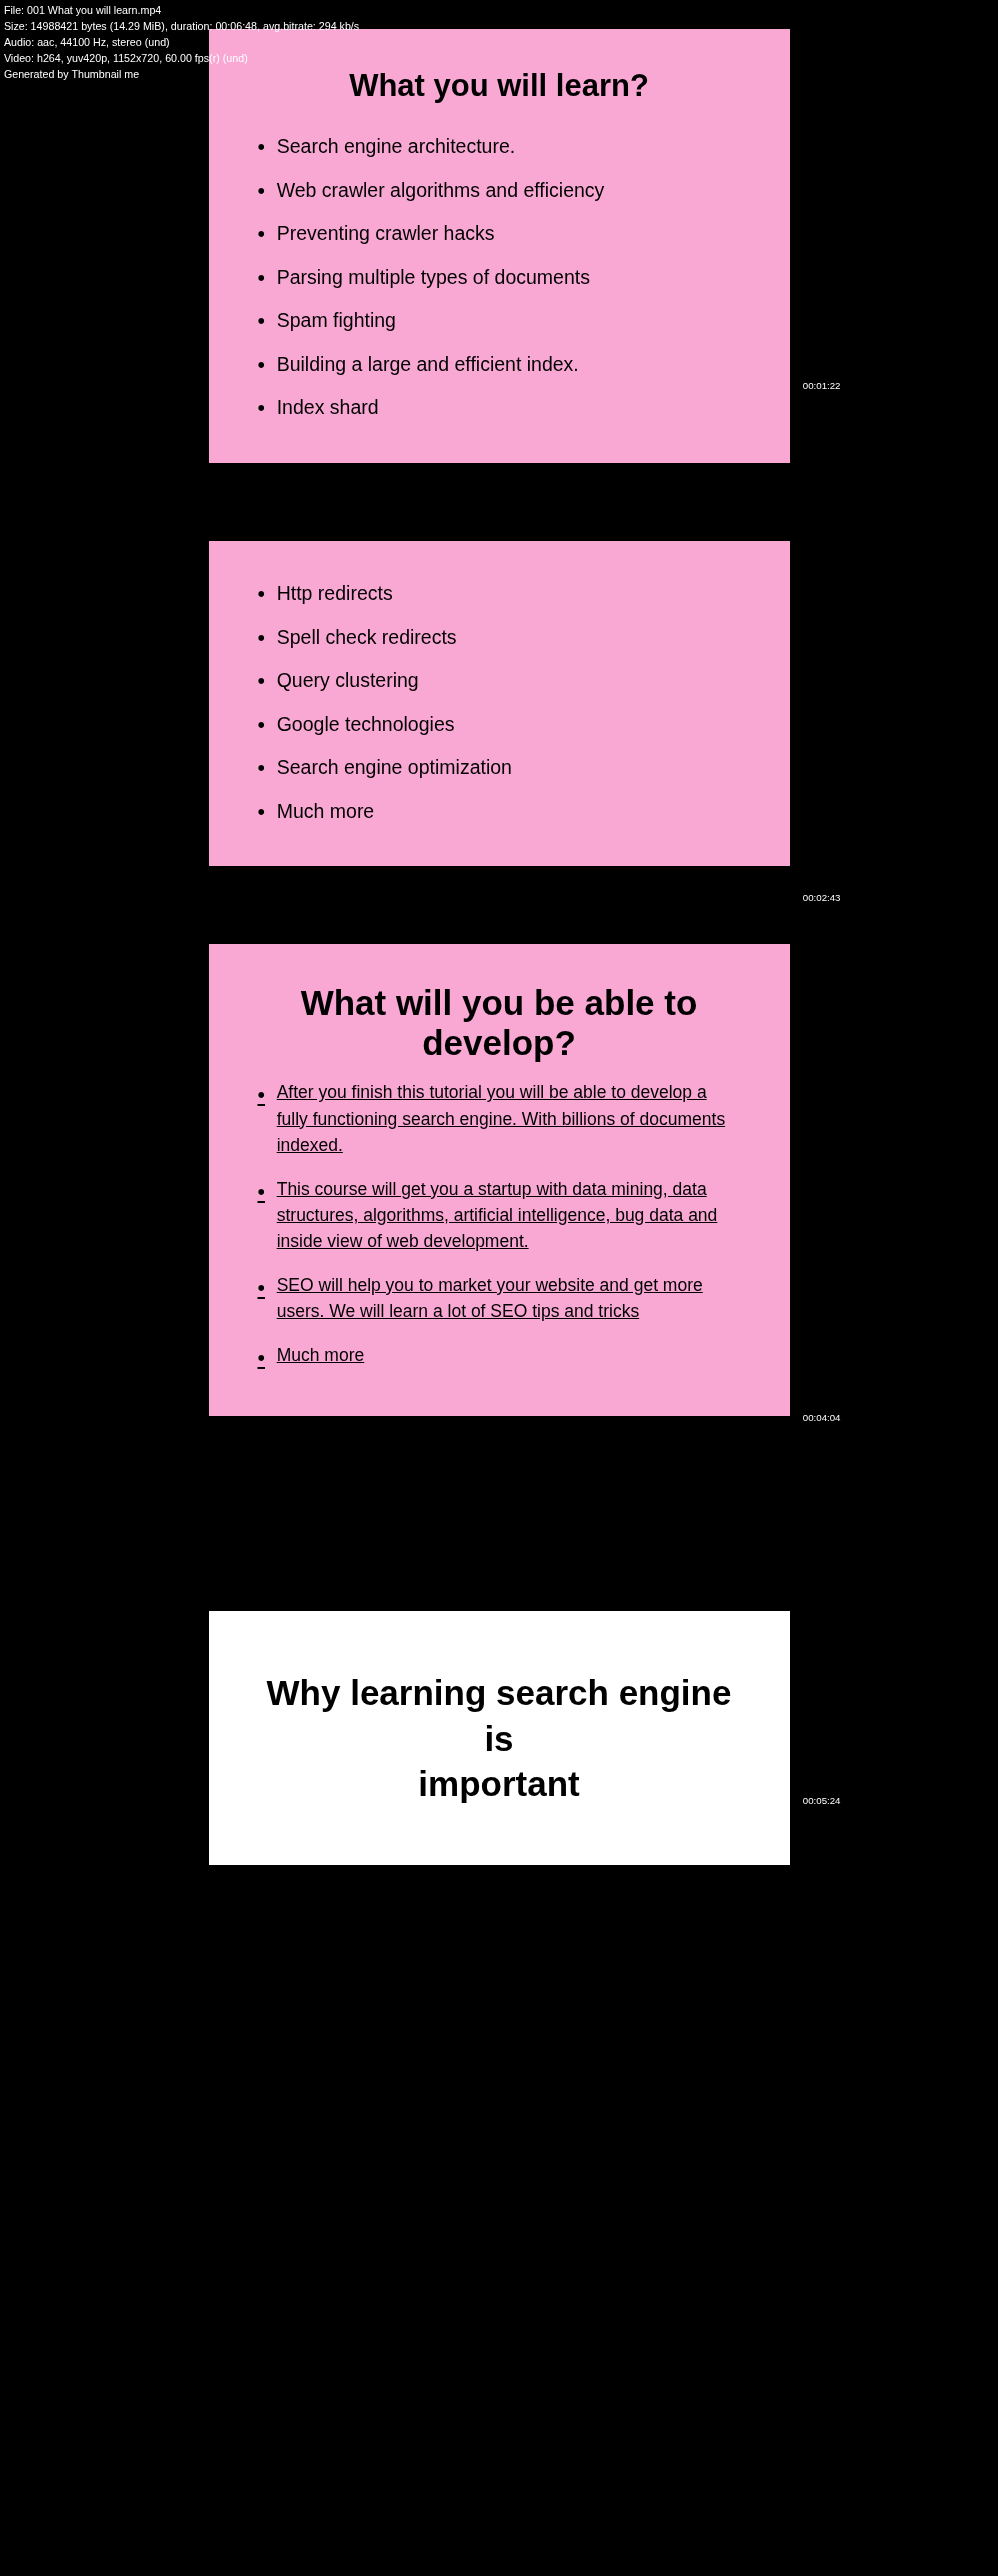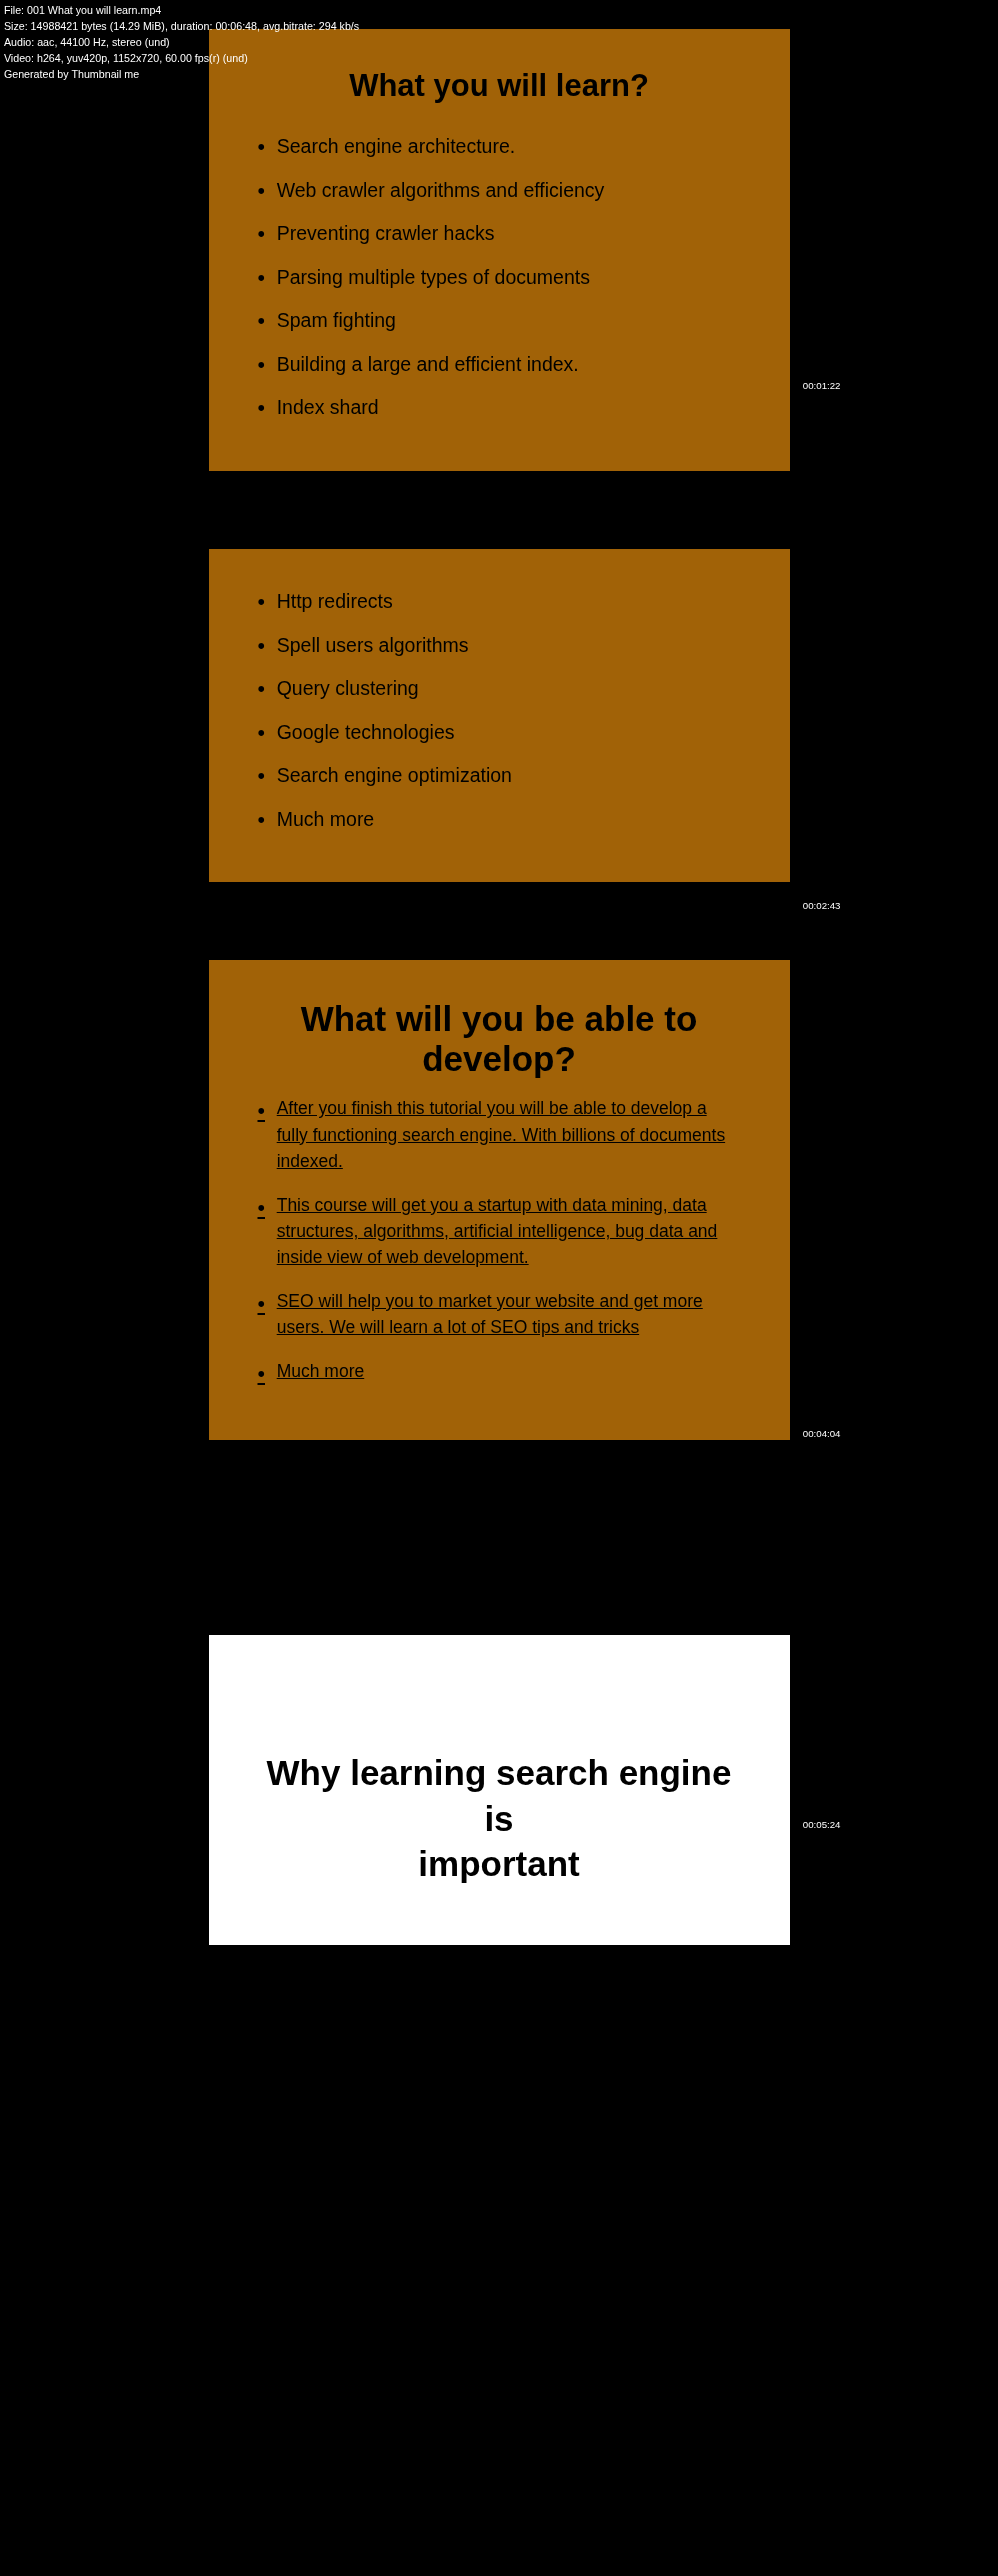--- a/index.html
+++ b/index.html
@@ -22,22 +22,22 @@
       left: 0;
       color: #fff;
       font-size: 10.7px;
       line-height: 1.5;
       padding: 1.9px 3.9px;
       z-index: 10;
     }
 
     
     .slide {
-      background: #a16207;
-      padding: 39px 49px 33px 49px;
+      background: #f9a8d4;
+      padding: 39px 49px 25px 49px;
       position: relative;
     }
 
     .slide-title {
       font-size: 31px;
       font-weight: bold;
       text-align: center;
       color: #000;
       margin-bottom: 29px;
     }
@@ -75,21 +75,21 @@
 
     .develop-list li {
       font-size: 17.5px;
       margin-bottom: 17.5px;
       line-height: 1.5;
       text-decoration: underline;
     }
 
     .last-title-slide {
       background: #fff;
-      padding: 115px 49px 58px 49px;
+      padding: 59px 49px 58px 49px;
       text-align: center;
     }
 
     .last-title {
       font-size: 35px;
       font-weight: bold;
       color: #000;
       line-height: 1.3;
     }
 
@@ -151,21 +151,21 @@
 
 <div style="height:78px; background:#000; width:581px; margin:0 auto;"></div>
 
 <div class="outer-wrapper">
   <div class="slide">
     <ul class="bullet-list">
       <li>
           <span>Http redirects</span>
         </li>
       <li>
-          <span>Spell users algorithms</span>
+          <span>Spell check redirects</span>
         </li>
       <li>
           <span>Query clustering</span>
         </li>
       <li>
           <span>Google technologies</span>
         </li>
       <li>
           <span>Search engine optimization</span>
         </li>

